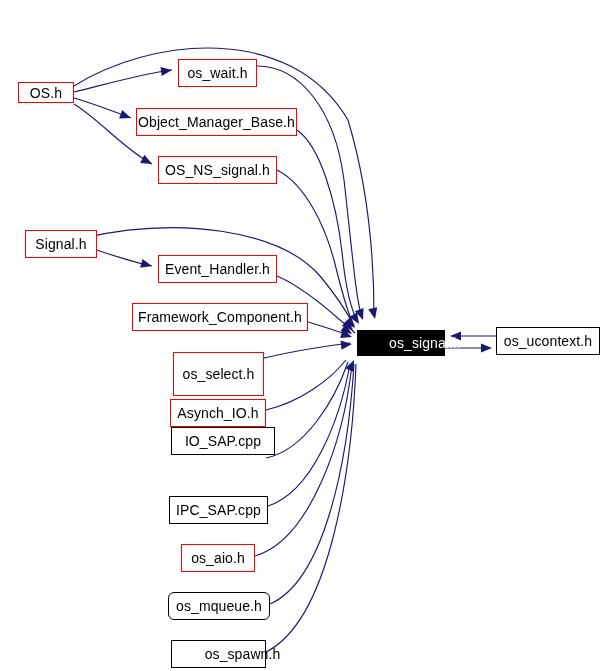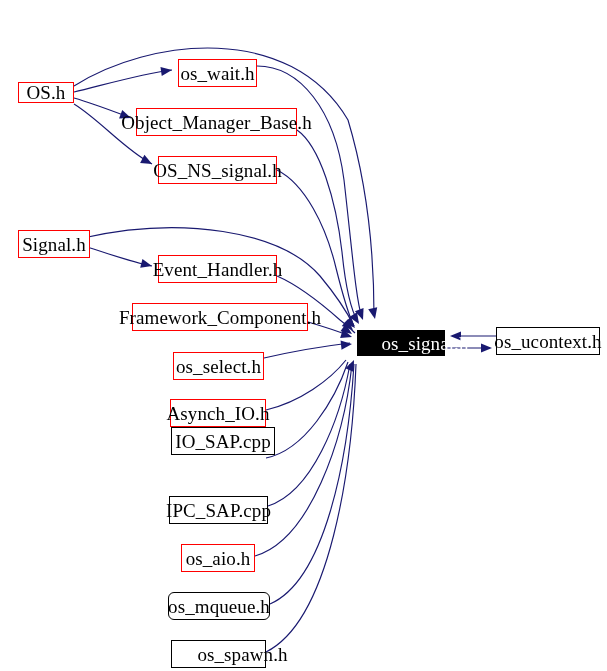--- a/index.html
+++ b/index.html
@@ -26,28 +26,27 @@
     height: 671px;
     pointer-events: none;
   }
   .node {
     position: absolute;
     box-sizing: border-box;
     display: flex;
     align-items: center;
     justify-content: center;
     white-space: nowrap;
-    font-size: 19px;
+    font-size: 14px;
     line-height: 1;
     letter-spacing: 0.1px;
     background: #ffffff;
     border: 1.6px solid #ff0000;
     color: #000000;
     z-index: 2;
-    font-family: Liberation Serif, serif;
   }
   .node.border-black {
     border-color: #000000;
   }
   .node.current {
     background: #000000;
     border: 1px solid #000000;
     color: #ffffff;
     padding-left: 48px;
   }
@@ -139,30 +138,30 @@
       </div>
       <div class="node" style="left: 178px; top: 59px; width: 79px; height: 28px;">
         <span class="node-label">os_wait.h</span>
       </div>
       <div class="node" style="left: 136px; top: 108px; width: 161px; height: 28px; justify-content: center;">
         <span class="node-label">Object_Manager_Base.h</span>
       </div>
       <div class="node" style="left: 158px; top: 156px; width: 119px; height: 28px;">
         <span class="node-label">OS_NS_signal.h</span>
       </div>
-      <div class="node" style="left: 18px; top: 230px; width: 72px; height: 28px;">
+      <div class="node" style="left: 25px; top: 230px; width: 72px; height: 28px;">
         <span class="node-label">Signal.h</span>
       </div>
       <div class="node" style="left: 158px; top: 255px; width: 119px; height: 28px;">
         <span class="node-label">Event_Handler.h</span>
       </div>
       <div class="node" style="left: 132px; top: 303px; width: 176px; height: 28px;">
         <span class="node-label">Framework_Component.h</span>
       </div>
-      <div class="node" style="left: 173px; top: 352px; width: 91px; height: 28px;">
+      <div class="node" style="left: 173px; top: 352px; width: 91px; height: 44px;">
         <span class="node-label">os_select.h</span>
       </div>
       <div class="node" style="left: 170px; top: 399px; width: 96px; height: 28px;">
         <span class="node-label">Asynch_IO.h</span>
       </div>
       <div class="node border-black" style="left: 171px; top: 427px; width: 104px; height: 28px;">
         <span class="node-label">IO_SAP.cpp</span>
       </div>
       <div class="node border-black" style="left: 169px; top: 496px; width: 99px; height: 28px;">
         <span class="node-label">IPC_SAP.cpp</span>

